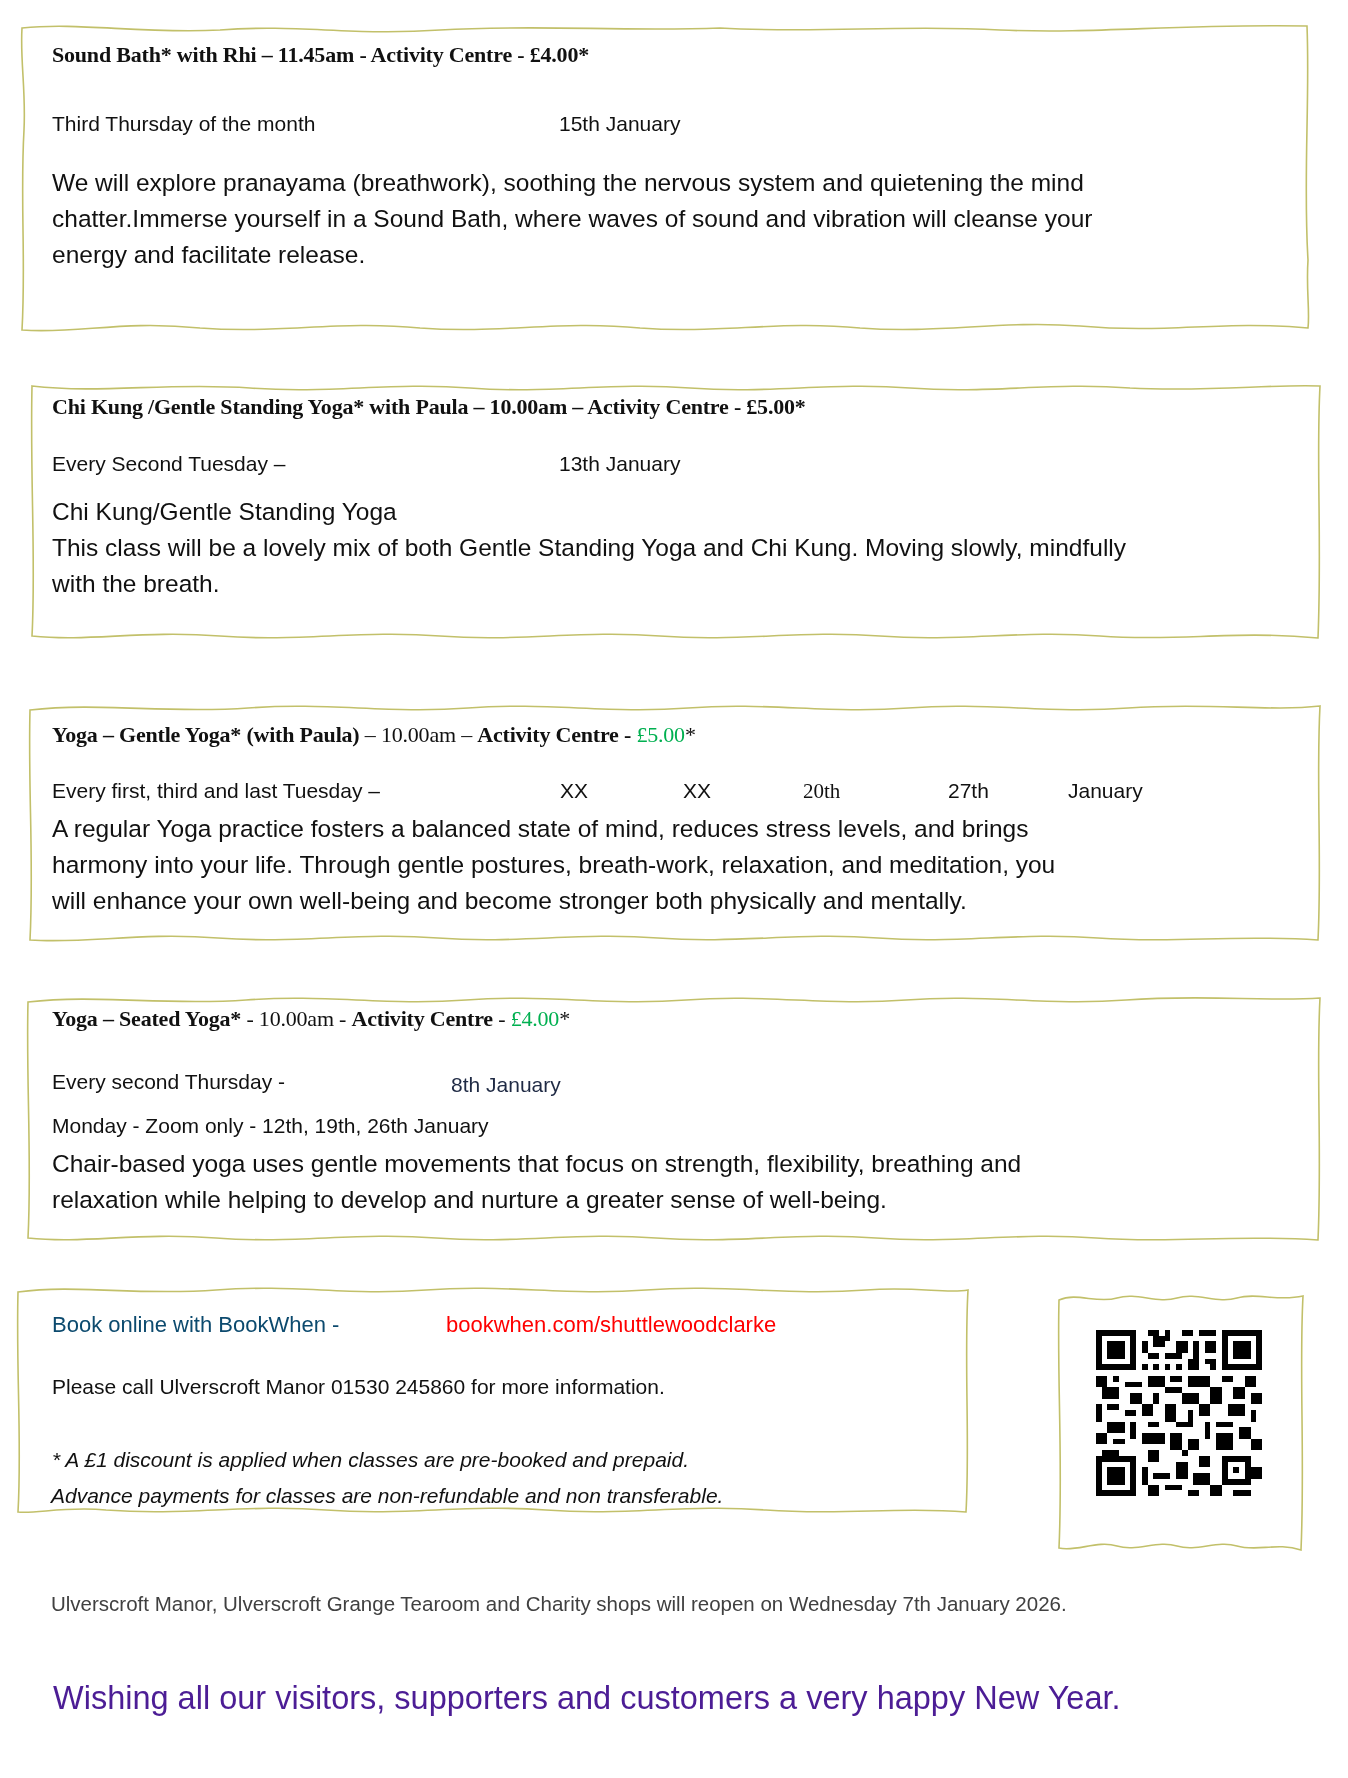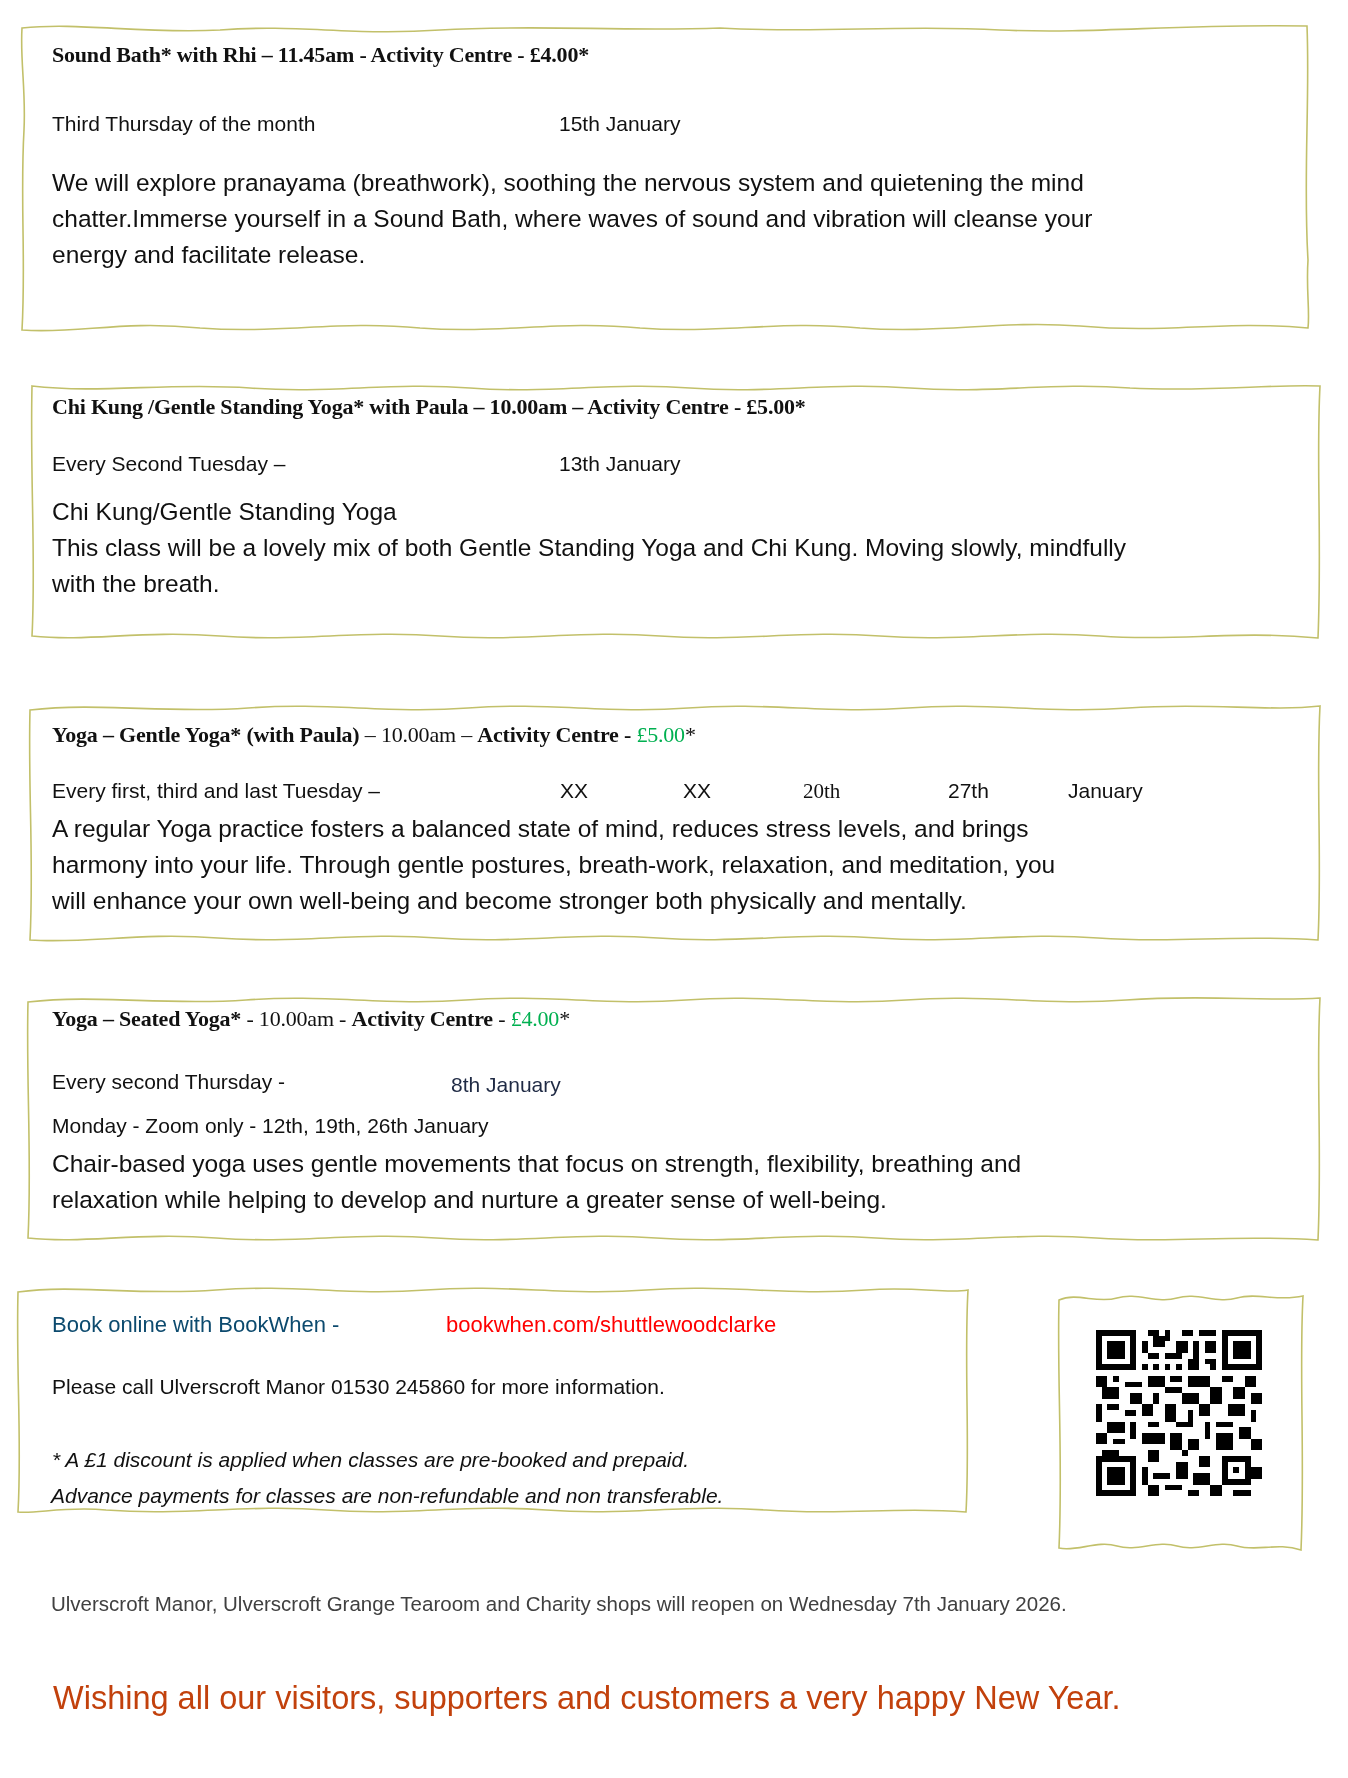--- a/index.html
+++ b/index.html
@@ -19,21 +19,21 @@
   .sched { position: absolute; font-size: 21px; white-space: nowrap; color: #111; }
   .sched span { position: absolute; top: 0; white-space: nowrap; }
   .navy { color: #1f2a44; }
   .body-text { position: absolute; font-size: 24.5px; line-height: 36px; color: #111; }
   .red-dark { color: #0c4a6e; }
   .red-bright { color: #ff0000; }
   .ital { font-style: italic; }
   .qr { position: absolute; }
   .qr svg { display: block; }
   .notice { position: absolute; left: 51px; top: 1592px; font-size: 20.5px; color: #404040; white-space: nowrap; }
-  .greeting { position: absolute; left: 53px; top: 1680px; font-size: 32.5px; color: #c2410c; white-space: nowrap; }
+  .greeting { position: absolute; left: 53px; top: 1680px; font-size: 32.5px; color: #4c1d95; white-space: nowrap; }
 </style>
 </head>
 <body>
 
 <div class="box" style="left:20px; top:20px; width:1290px; height:315px;">
   <svg class="frame" width="1290" height="315">
     <path d="M2,8 C60,2 120,14 200,10 C280,4 330,16 420,10 C520,4 600,12 700,8 C800,14 880,4 980,10 C1080,14 1150,4 1287,6 C1290,80 1283,160 1288,240 C1286,270 1290,290 1288,308 C1200,300 1150,314 1060,306 C980,300 920,314 840,308 C760,300 700,314 620,308 C540,300 480,314 400,308 C320,300 260,314 180,308 C100,300 60,314 2,310 C6,240 0,180 4,110 C6,70 0,40 2,8 Z"></path>
   </svg>
   <div class="content">
     <div class="title" style="top:22px;">

